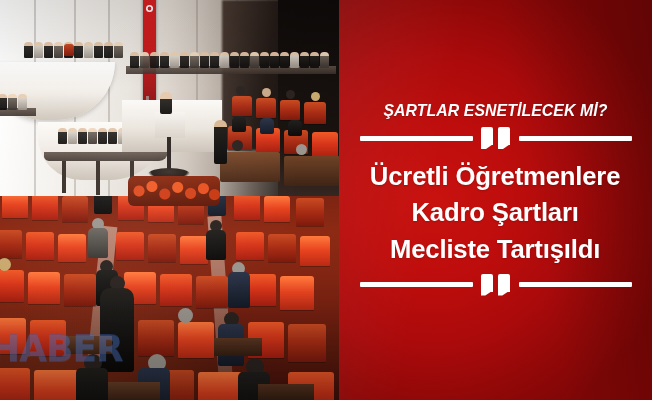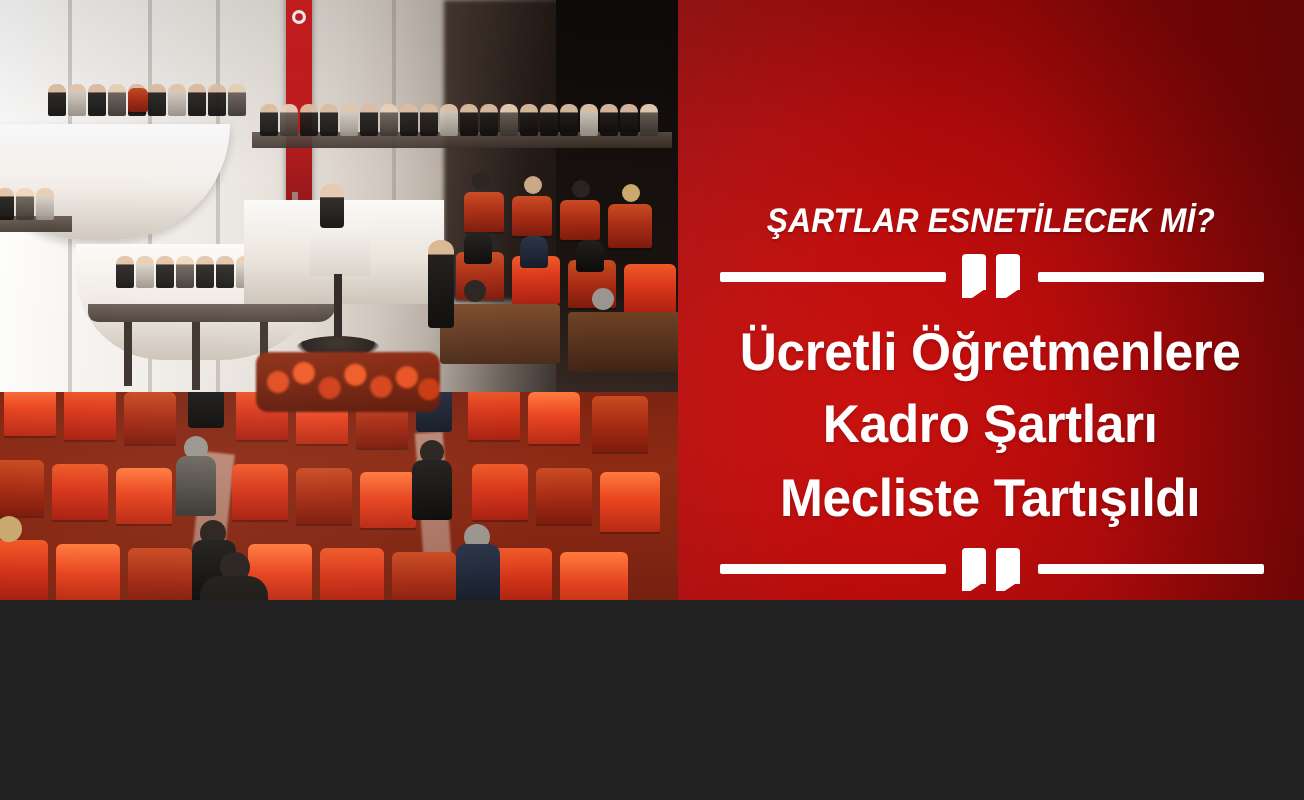--- a/index.html
+++ b/index.html
@@ -6,21 +6,21 @@
   html,body { background:#222; }
   body {
     font-family:"Liberation Sans", sans-serif;
     -webkit-font-smoothing:antialiased;
   }
 
   
   #news-card {
     position:relative;
     width:652px;
-    height:300px;
+    height:400px;
     overflow:hidden;
     background:#000;
   }
 
   
   .photo {
     position:absolute;
     left:0; top:0;
     width:340px; height:400px;
     overflow:hidden;

